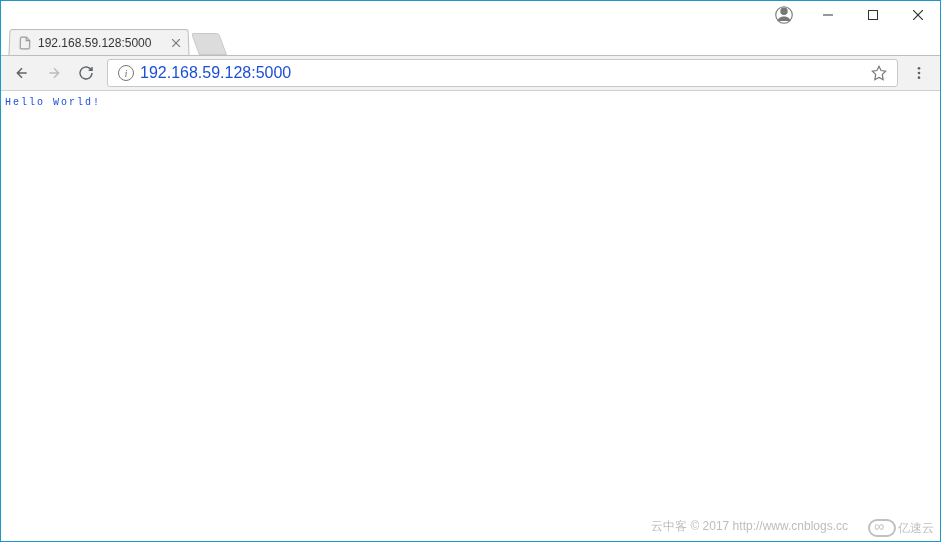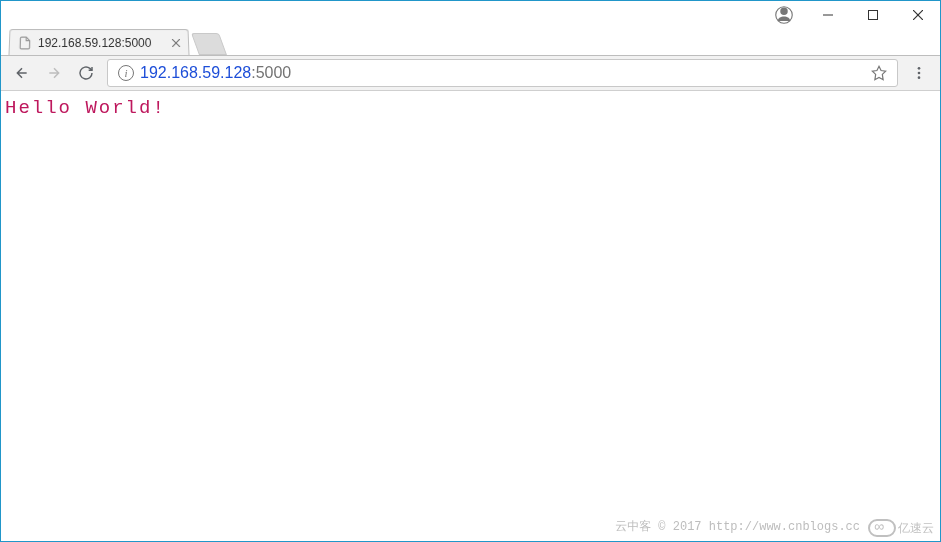--- a/index.html
+++ b/index.html
@@ -101,37 +101,37 @@
       width: 16px; height: 16px;
       border: 1.5px solid #777;
       border-radius: 50%;
       display: flex; align-items: center; justify-content: center;
       font-size: 11px; color: #777;
       margin: 0 6px;
       font-family: Georgia, serif;
       font-style: italic;
     }
     .omnibox .url-main { color: #1d4ed8; }
-    .omnibox .url-port { color: #737373; }
+    .omnibox .url-port { color: #1d4ed8; }
     .omnibox .star-icon { width: 16px; height: 16px; color: #777; margin: 0 6px; cursor: pointer; }
     .menu-btn { width: 30px; }
     .content {
       padding: 6px 4px;
       font-family: "Courier New", monospace;
-      font-size: 19px;
+      font-size: 10px;
       letter-spacing: 2px;
-      color: #be185d;
+      color: #1d4ed8;
     }
     .watermark {
       position: absolute;
       bottom: 6px;
-      right: 80px;
+      right: 92px;
       font-size: 12px;
       color: #bdbdbd;
-      font-family: Liberation Mono, monospace;
+      font-family: Liberation Sans, sans-serif;
     }
     .watermark-logo {
       position: absolute;
       bottom: 4px;
       right: 6px;
       font-size: 12px;
       color: #c0c0c0;
       display: flex;
       align-items: flex-end;
       gap: 2px;

